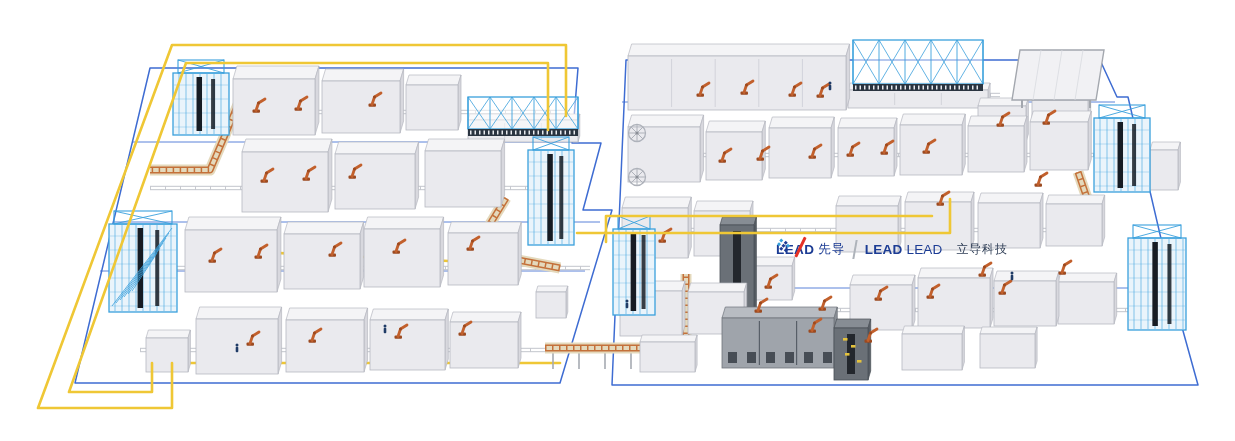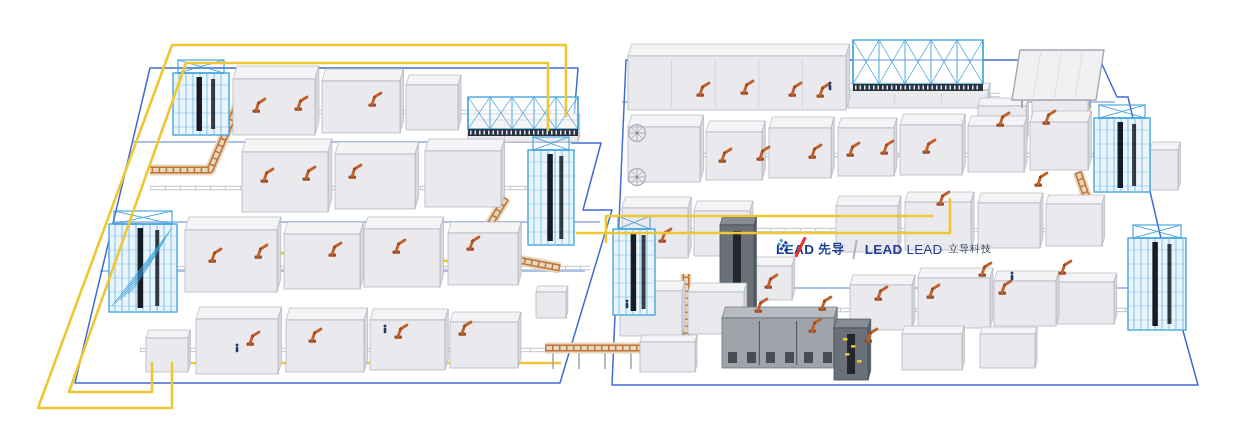--- a/index.html
+++ b/index.html
@@ -6,27 +6,27 @@
   .stage{position:relative;width:1235px;height:441px;background:#fff;overflow:hidden;
          font-family:"Liberation Sans", sans-serif;}
   .stage svg{position:absolute;left:0;top:0;}
   
   .logo{position:absolute;left:776px;top:238px;height:22px;display:flex;align-items:center;
         gap:4px;white-space:nowrap;}
   .lead-wrap{position:relative;display:inline-block;}
   .lead-txt{font-size:13.5px;font-weight:bold;letter-spacing:.4px;color:var(--logo-navy);}
   .slash{position:absolute;left:23px;top:-4px;width:2.6px;height:22px;
          background:var(--logo-red);transform:rotate(26deg);border-radius:1px;}
-  .lead-cn{font-size:12.5px;font-weight:bold;color:var(--logo-navy);letter-spacing:1px;}
+  .lead-cn{font-size:12.5px;font-weight:normal;color:var(--logo-navy);letter-spacing:1px;}
   .logo-divider{width:1.5px;height:19px;background:var(--divider-gray);
                 margin:0 5px;transform:skewX(-10deg);}
   .logo-icon{width:15px;height:17px;margin-right:2px;}
   .lt-bold{font-size:13.5px;font-weight:bold;letter-spacing:.2px;color:var(--logo-navy);}
   .lt-rest{font-size:13.5px;font-weight:normal;letter-spacing:.2px;color:var(--logo-navy);}
-  .lt-cn{font-size:10px;color:var(--logo-cn);letter-spacing:.8px;margin-left:2px;text-align:right;}
+  .lt-cn{font-size:12px;color:var(--logo-cn);letter-spacing:.8px;margin-left:10px;text-align:right;}
 </style>
 </head>
 <body>
 
 <div class="stage">
   <svg id="scene" width="1235" height="441" viewBox="0 0 1235 441">
       <g>
         <polygon points="150,68 578,68 572,143 601,143 583,210 612,210 560,383 75,383" fill="none" stroke="#3E6CD2" stroke-width="1.5" stroke-linejoin="round"></polygon>
         <polygon points="626,60 1100,60 1117,97 1128,97 1180,320 1198,385 612,385" fill="none" stroke="#3E6CD2" stroke-width="1.5" stroke-linejoin="round"></polygon>
         <polyline points="132,142 572,142" fill="none" stroke="#3E6CD2" stroke-width="1" opacity="0.85"></polyline>

